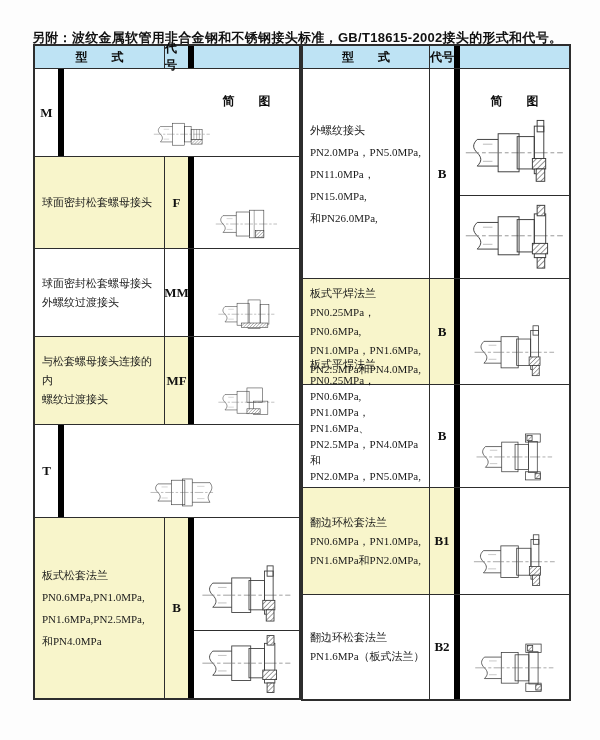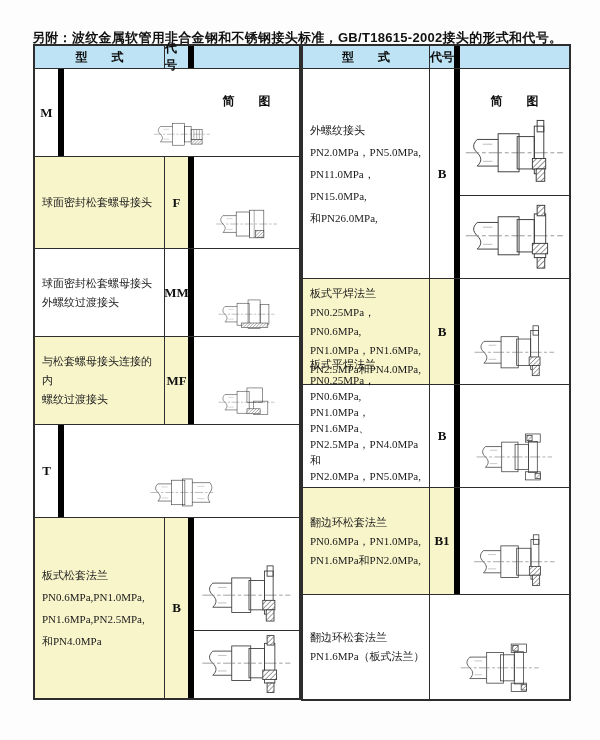--- a/index.html
+++ b/index.html
@@ -399,20 +399,21 @@
                 <rect x="74" y="41" width="14" height="11" fill="url(#hatch11)" stroke="#3a3a3a" stroke-width="1"></rect>
                 <rect x="78" y="52" width="9" height="13" fill="url(#hatch11)" stroke="#3a3a3a" stroke-width="1"></rect>
               </svg>
             </div>
         </div>
       </div>
 
       <div class="row" style="height:104px">
         <div class="cell type col-t">翻边环松套法兰
 PN1.6MPa（板式法兰）</div>
+        <div class="cell code col-c">B2</div>
         <div class="cell diag col-d">
           <div class="dwrap">
               <svg viewBox="0 0 110 72" preserveAspectRatio="xMidYMid meet">
                 <defs>
                   <pattern id="hatch12" patternUnits="userSpaceOnUse" width="4" height="4" patternTransform="rotate(45)">
                     <rect x="0" y="0" width="4" height="4" fill="#fff"></rect>
                     <line x1="0" y1="0" x2="0" y2="4" stroke="#555" stroke-width="1.3"></line>
                   </pattern>
                 </defs>
                 <path d="M16 21 c-5 5 -5 9 0 14 c5 5 5 9 0 14" fill="none" stroke="#3a3a3a" stroke-width="1"></path>

